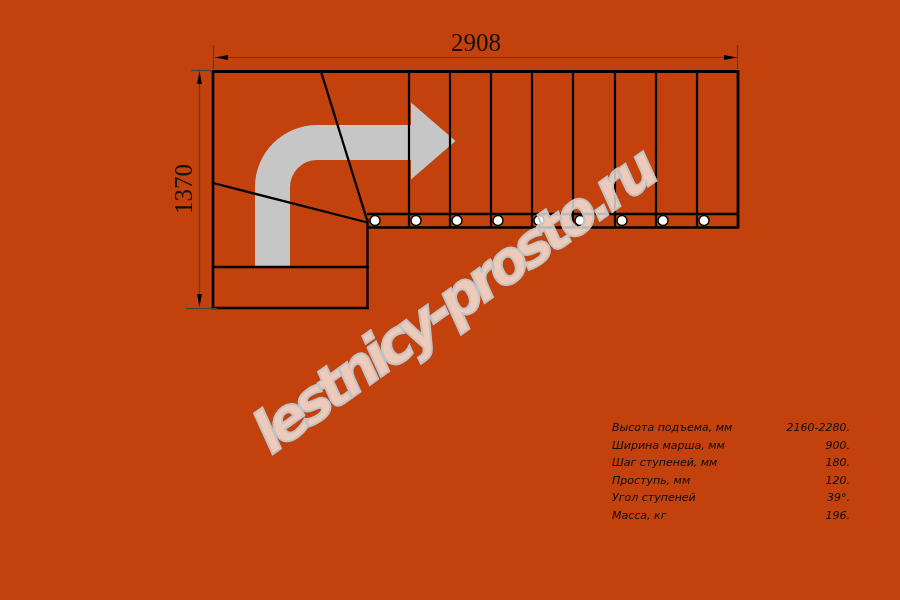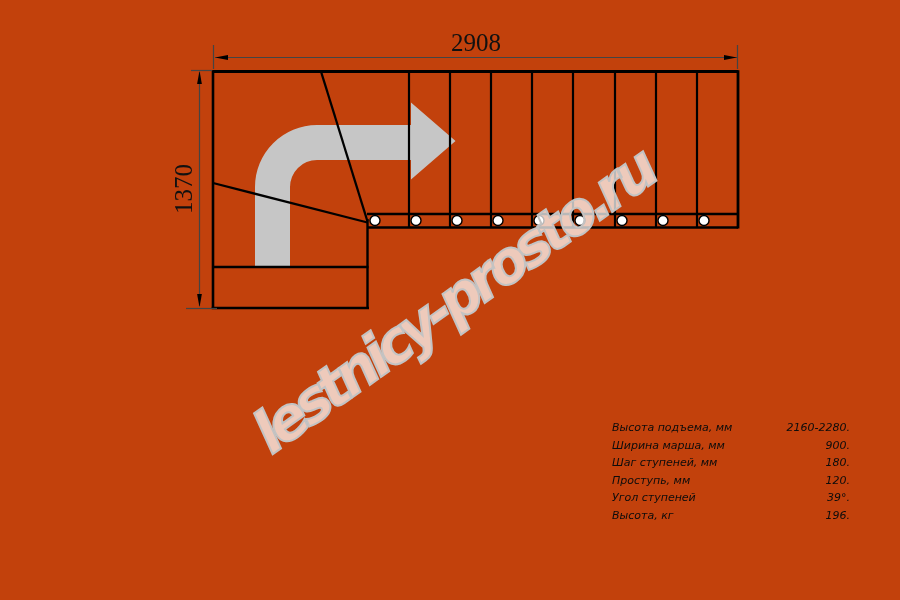--- a/index.html
+++ b/index.html
@@ -125,18 +125,18 @@
     </div>
     <div class="spec-row">
       <span class="spec-label">Проступь, мм</span>
       <span class="spec-value">120.</span>
     </div>
     <div class="spec-row">
       <span class="spec-label">Угол ступеней</span>
       <span class="spec-value">39°.</span>
     </div>
     <div class="spec-row">
-      <span class="spec-label">Высота, кг</span>
+      <span class="spec-label">Масса, кг</span>
       <span class="spec-value">196.</span>
     </div>
   </div>
 
 </div>
 
 </body></html>

